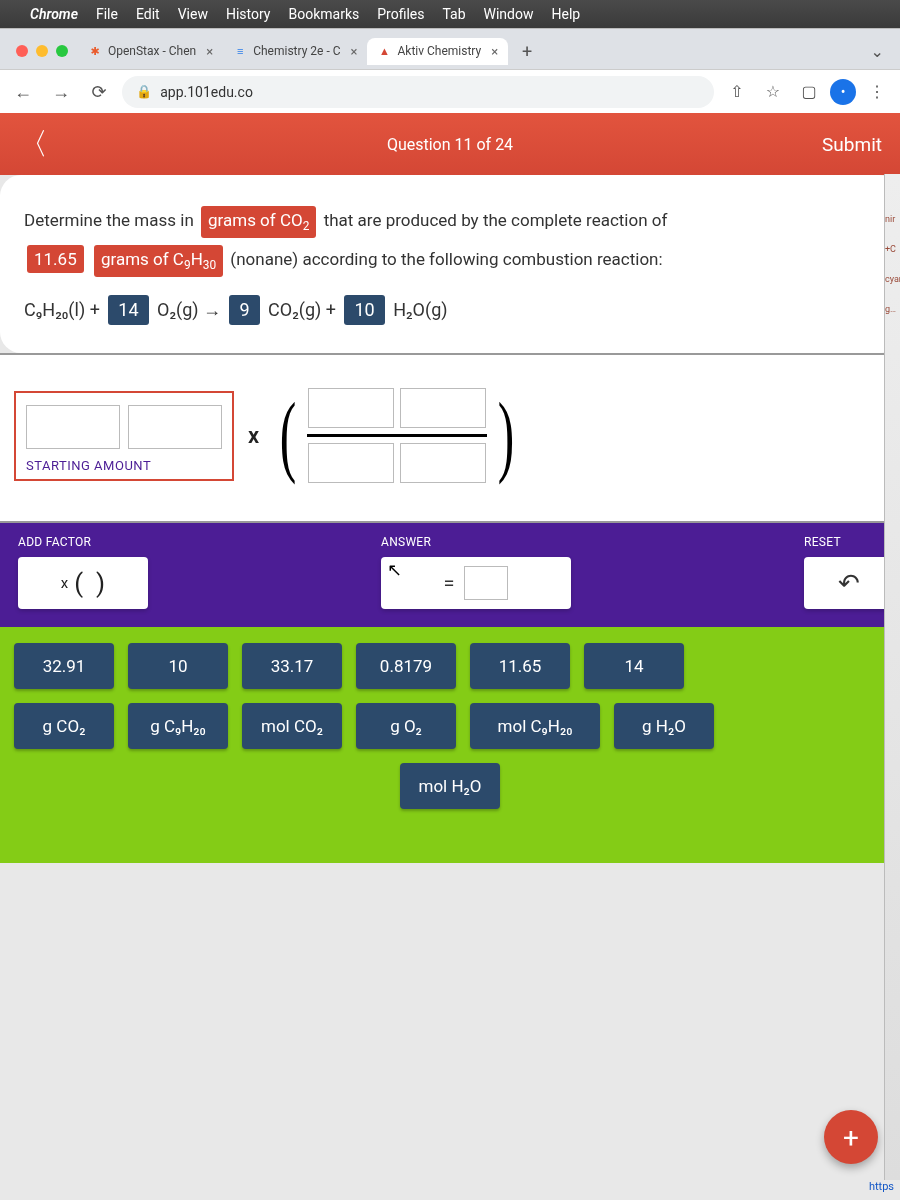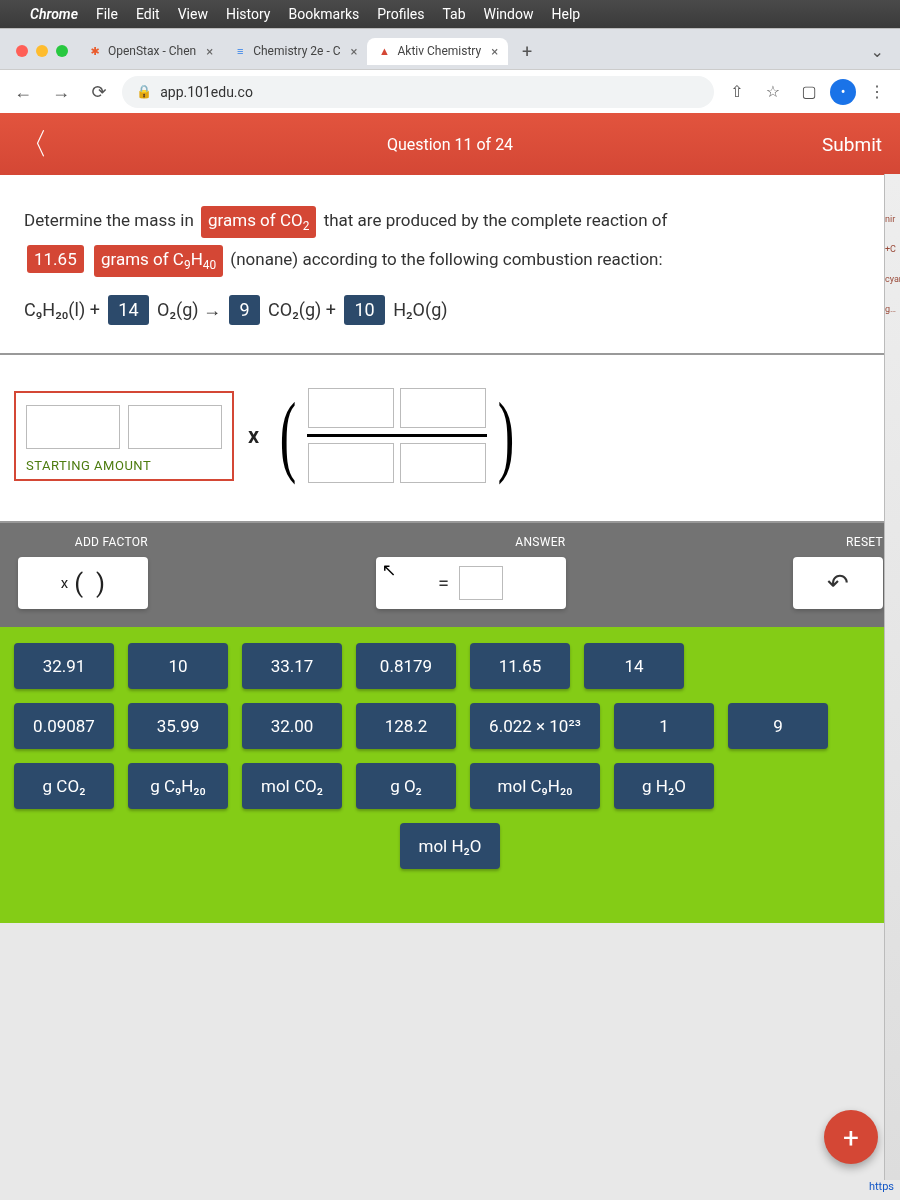--- a/index.html
+++ b/index.html
@@ -146,20 +146,21 @@
     font-size: 19px;
   }
   
   
   .question {
     background: #fff;
     padding: 26px 24px 22px 24px;
     font-size: 17px;
     color: #333;
     line-height: 2.3;
+    border-radius: 21px;
   }
   .question .chip {
     background: #d44735;
     color: #fff;
     padding: 4px 7px;
     border-radius: 3px;
     margin: 0 3px;
     display: inline-block;
     line-height: 1.2;
   }
@@ -200,21 +201,21 @@
     display: flex; gap: 8px;
   }
   .blank-box {
     width: 94px; height: 44px;
     border: 1px solid #bbb;
     background: #fff;
   }
   .starting-label {
     position: absolute;
     bottom: 6px; left: 10px;
-    font-size: 13px; color: #4d7c0f;
+    font-size: 13px; color: #4c1d95;
     letter-spacing: 0.5px;
   }
   .times-x {
     font-size: 22px; font-weight: 600; color: #222;
   }
   .big-fraction {
     display: flex; align-items: center; gap: 4px;
     font-size: 90px; color: #000;
     font-family: 'Times New Roman', serif;
   }
@@ -230,27 +231,26 @@
     width: 86px; height: 40px;
     border: 1px solid #bbb;
     background: #fff;
   }
   .frac-line {
     width: 180px; height: 3px; background: #000;
   }
   
   
   .controls {
-    background: #737373;
-    padding: 12px 17px 18px 18px;
+    background: #4c1d95;
+    padding: 12px 6px 18px 18px;
     display: flex;
     align-items: flex-start;
     gap: 40px;
     color: #fff;
-    text-align: right;
   }
   .ctrl-col .ctrl-label {
     font-size: 12px;
     margin-bottom: 8px;
     letter-spacing: 0.3px;
   }
   .paren-btn {
     background: #fff;
     color: #222;
     width: 130px; height: 52px;
@@ -420,21 +420,21 @@
 </div>
 
 <div class="question">
   <div>
     <span>Determine the mass in</span>
     <span class="chip"><span>grams of CO</span><sub>2</sub></span>
     <span>that are produced by the complete reaction of</span>
   </div>
   <div>
     <span class="chip">11.65</span>
-    <span class="chip"><span>grams of C</span><sub>9</sub><span>H</span><sub>40</sub></span>
+    <span class="chip"><span>grams of C</span><sub>9</sub><span>H</span><sub>30</sub></span>
     <span>(nonane) according to the following combustion reaction:</span>
   </div>
   <div class="equation-row">
     <span>C₉H₂₀(l) +</span>
     <span class="coef">14</span>
     <span>O₂(g) →</span>
     <span class="coef">9</span>
     <span>CO₂(g) +</span>
     <span class="coef">10</span>
     <span>H₂O(g)</span>
@@ -494,29 +494,20 @@
 <div class="keypad">
   <div class="kp-row">
     <div class="kp-btn">32.91</div>
     <div class="kp-btn">10</div>
     <div class="kp-btn">33.17</div>
     <div class="kp-btn">0.8179</div>
     <div class="kp-btn">11.65</div>
     <div class="kp-btn">14</div>
   </div>
   <div class="kp-row">
-    <div class="kp-btn">0.09087</div>
-    <div class="kp-btn">35.99</div>
-    <div class="kp-btn">32.00</div>
-    <div class="kp-btn">128.2</div>
-    <div class="kp-btn wide">6.022 × 10²³</div>
-    <div class="kp-btn">1</div>
-    <div class="kp-btn">9</div>
-  </div>
-  <div class="kp-row">
     <div class="kp-btn">g CO₂</div>
     <div class="kp-btn">g C₉H₂₀</div>
     <div class="kp-btn">mol CO₂</div>
     <div class="kp-btn">g O₂</div>
     <div class="kp-btn wide">mol C₉H₂₀</div>
     <div class="kp-btn">g H₂O</div>
   </div>
   <div class="kp-row" style="justify-content:center">
     <div class="kp-btn">mol H₂O</div>
   </div>

